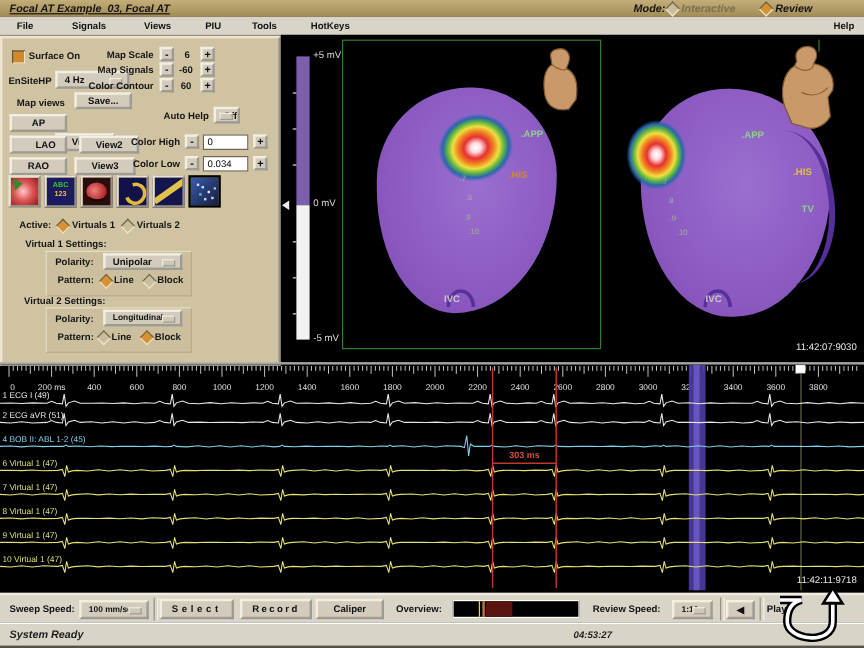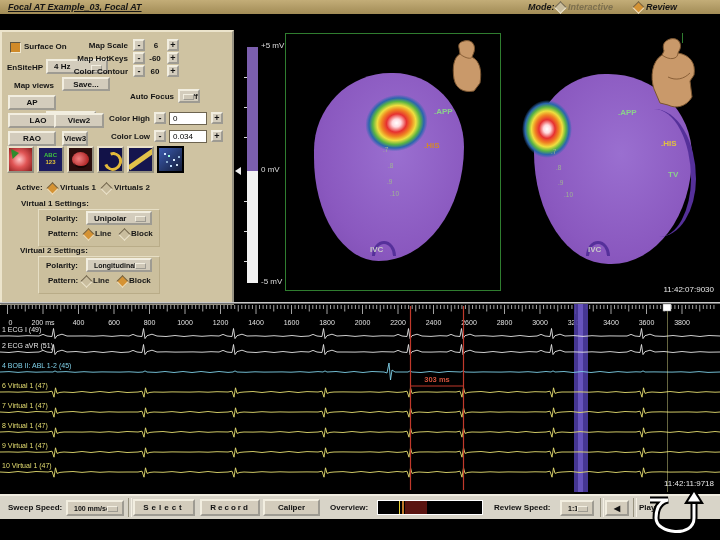--- a/index.html
+++ b/index.html
@@ -98,72 +98,76 @@
 
   <div id="titlebar" class="abs">
     <span class="abs" style="left:8px;text-decoration:underline;">Focal AT Example_03, Focal AT</span>
     <span class="abs" style="left:528px;">Mode:</span>
     <span class="abs dia" style="left:556px;top:3px;"></span>
     <span class="abs dim" style="left:568px;">Interactive</span>
     <span class="abs dia sel" style="left:634px;top:3px;"></span>
     <span class="abs" style="left:646px;">Review</span>
   </div>
 
+  <div id="menubar" class="abs">
+    <span id="menu-items"><span class="menuitem" style="left: 14px;">File</span><span class="menuitem" style="left: 60px;">Signals</span><span class="menuitem" style="left: 120px;">Views</span><span class="menuitem" style="left: 171px;">PIU</span><span class="menuitem" style="left: 210px;">Tools</span><span class="menuitem" style="left: 259px;">HotKeys</span></span>
+    <span class="menuitem" style="right:8px;">Help</span>
+  </div>
 
   <div id="panel" class="abs">
     <div id="chk-surface" class="abs"></div>
     <span class="lbl" style="left:22px;top:10px;">Surface On</span>
 
     <span class="lbl" style="left:5px;top:31px;">EnSiteHP</span>
     <div class="btn dd" style="left:44px;top:27px;width:62px;height:15px;">
       <span>4 Hz</span>
         <span class="ddbar"></span>
     </div>
 
     <span class="lbl" style="left:12px;top:49px;">Map views</span>
     <div class="btn" style="left:60px;top:45px;width:48px;height:14px;">
       <span>Save...</span>
     </div>
     <div id="viewbtns">
         <div class="btn" style="left: 6px; top: 63px; width: 48px; height: 15px;">AP</div>
         <div class="btn" style="left: 44px; top: 63px; width: 50px; height: 15px; margin-top: 16px;">View1</div>
         <div class="btn" style="left: 6px; top: 81px; width: 48px; height: 15px; padding-left: 12px;">LAO</div>
-        <div class="btn" style="left: 52px; top: 81px; width: 50px; height: 15px;">View2</div>
+        <div class="btn" style="left: 64px; top: 81px; width: 50px; height: 15px;">View2</div>
         <div class="btn" style="left: 6px; top: 99px; width: 48px; height: 15px;">RAO</div>
-        <div class="btn" style="left: 60px; top: 99px; width: 26px; height: 15px;">View3</div>
+        <div class="btn" style="left: 60px; top: 99px; width: 51px; height: 15px;">View3</div>
       </div>
 
     <span class="lbl" style="left:40px;top:9px;width:86px;text-align:right;">Map Scale</span>
     <div class="btn sq" style="left:131px;top:7px;">
         <span>-</span>
       </div>
     <span class="lbl" style="left:146px;top:9px;width:16px;text-align:center;">6</span>
     <div class="btn sq" style="left:165px;top:7px;">
         <span>+</span>
       </div>
 
-    <span class="lbl" style="left:30px;top:22px;width:96px;text-align:right;">Map HotKeys</span>
+    <span class="lbl" style="left:30px;top:22px;width:96px;text-align:right;">Map Signals</span>
     <div class="btn sq" style="left:131px;top:20px;">
         <span>-</span>
       </div>
     <span class="lbl" style="left:143px;top:22px;width:20px;text-align:center;">-60</span>
     <div class="btn sq" style="left:165px;top:20px;">
         <span>+</span>
       </div>
 
     <span class="lbl" style="left:30px;top:35px;width:96px;text-align:right;">Color Contour</span>
     <div class="btn sq" style="left:131px;top:33px;">
         <span>-</span>
       </div>
     <span class="lbl" style="left:143px;top:35px;width:20px;text-align:center;">60</span>
     <div class="btn sq" style="left:165px;top:33px;">
         <span>+</span>
       </div>
 
-    <span class="lbl" style="left:108px;top:60px;width:64px;text-align:right;">Auto Focus</span>
+    <span class="lbl" style="left:108px;top:60px;width:64px;text-align:right;">Auto Help</span>
     <div class="btn dd" style="left:176px;top:57px;width:22px;height:14px;">
       <span>Off</span>
         <span class="ddbar"></span>
     </div>
 
     <span class="lbl" style="left:100px;top:82px;width:48px;text-align:right;">Color High</span>
     <div class="btn sq" style="left:152px;top:80px;">
         <span>-</span>
       </div>
     <div class="valbox" style="left:167px;top:80px;width:38px;height:13px;">0</div>
@@ -545,20 +549,24 @@
         <span class="ddbar"></span>
     </div>
     <div class="vdiv" style="left:600px;"></div>
     <div class="btn" style="left:605px;top:4px;width:24px;height:16px;">
       <span style="font-size:8px;">◀</span>
     </div>
     <div class="vdiv" style="left:633px;"></div>
     <span class="lbl" style="left:639px;top:7px;">Play</span>
   </div>
 
+  <div id="statusbar" class="abs">
+    <span id="status-text">System Ready</span>
+    <span id="status-time">04:53:27</span>
+  </div>
 
   <svg id="uturn" class="abs" width="74" height="54" viewBox="0 0 74 54">
     <path d="M4 14 L22 14 C12 16 10 24 10 32 C10 48 48 52 48 32 L48 16" fill="none" stroke="#000" stroke-width="7"></path>
     <path d="M4 14 L22 14 C12 16 10 24 10 32 C10 48 48 52 48 32 L48 16" fill="none" stroke="#fff" stroke-width="3"></path>
     <polygon points="38,18 58,18 48,2" fill="#000"></polygon>
     <polygon points="42,15.5 54,15.5 48,6" fill="#fff"></polygon>
   </svg>
 
 </div>
 

